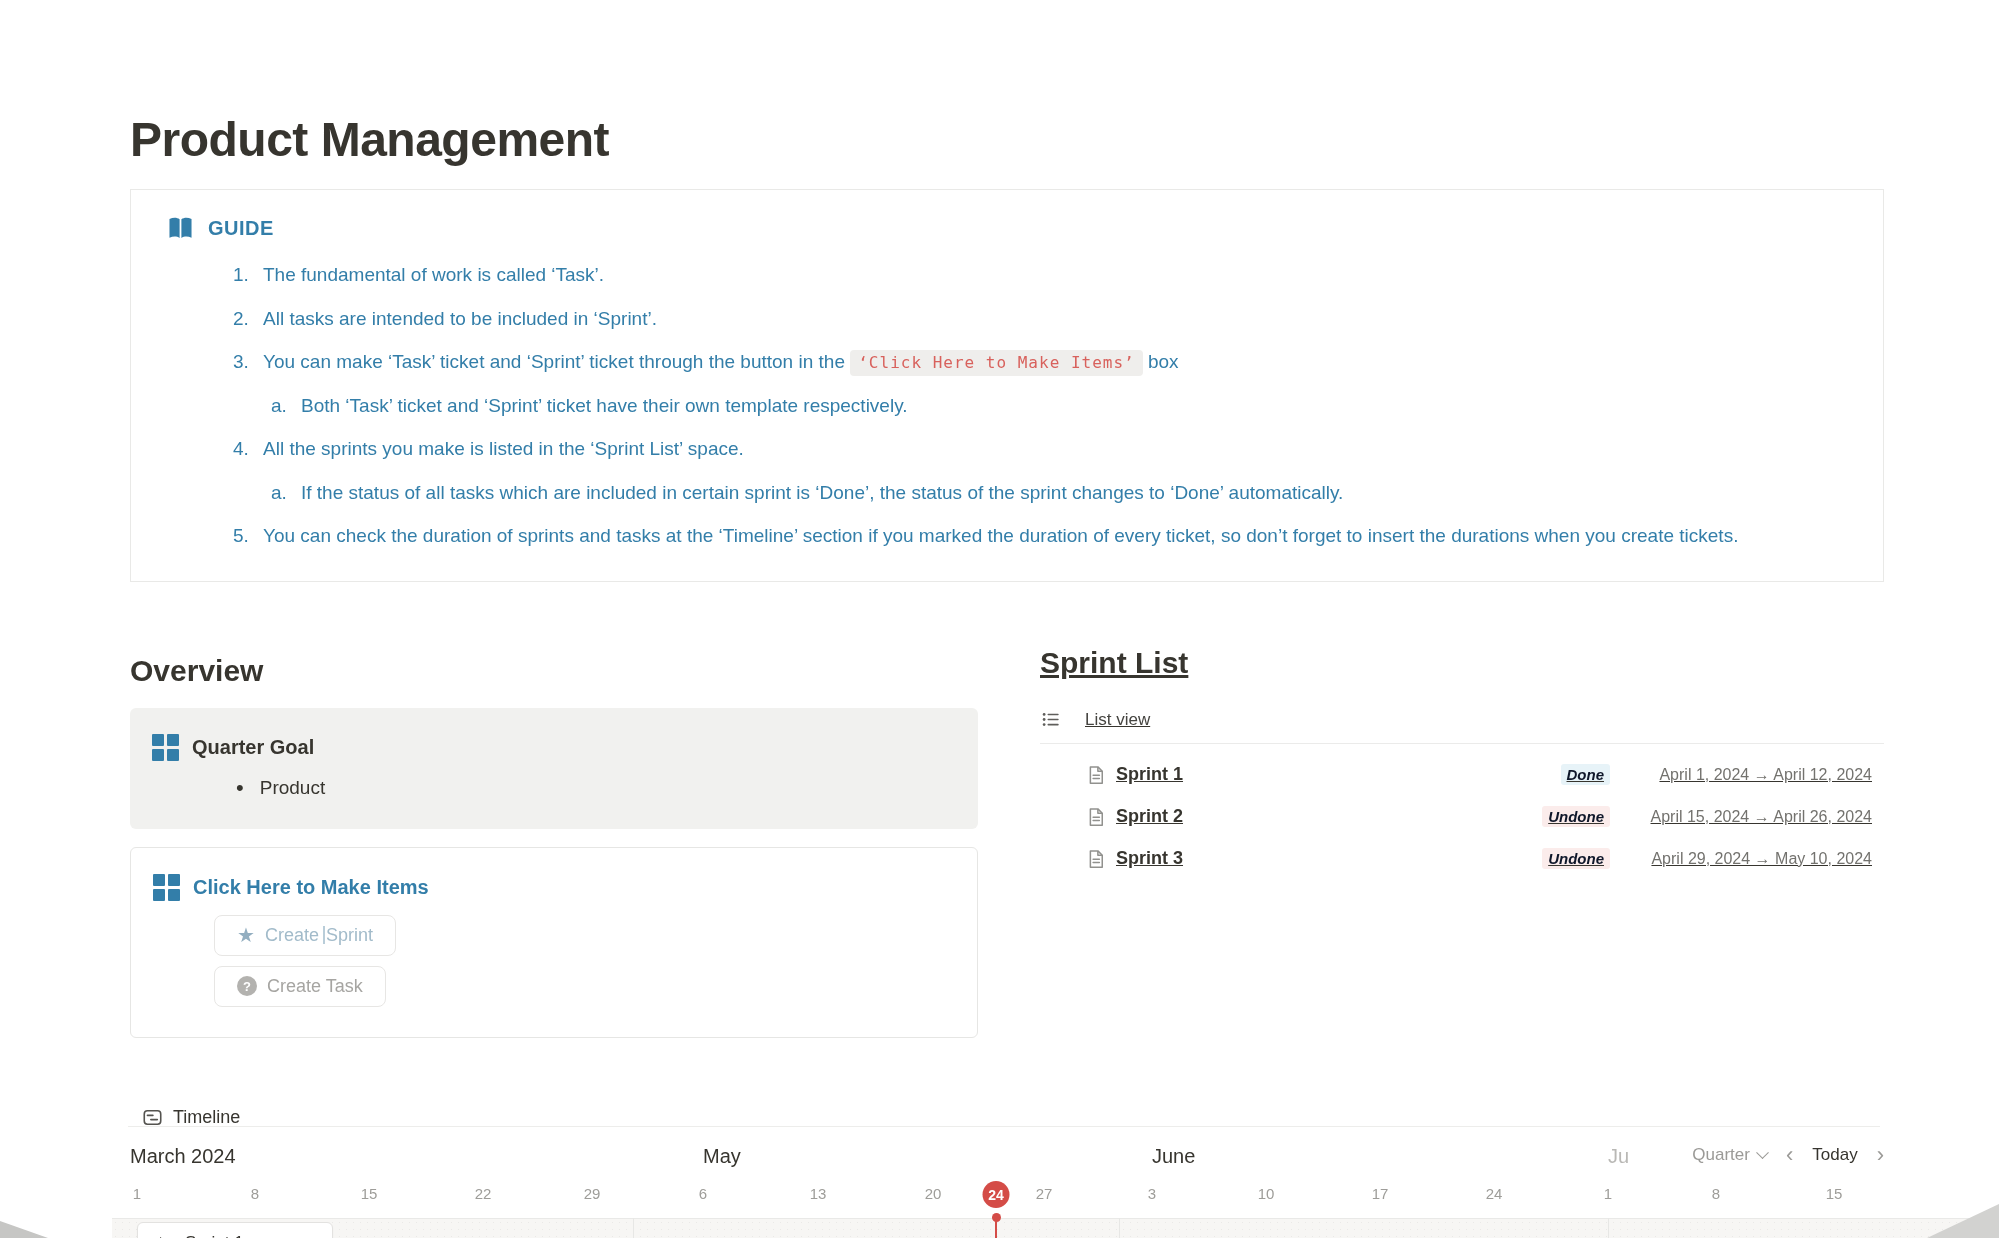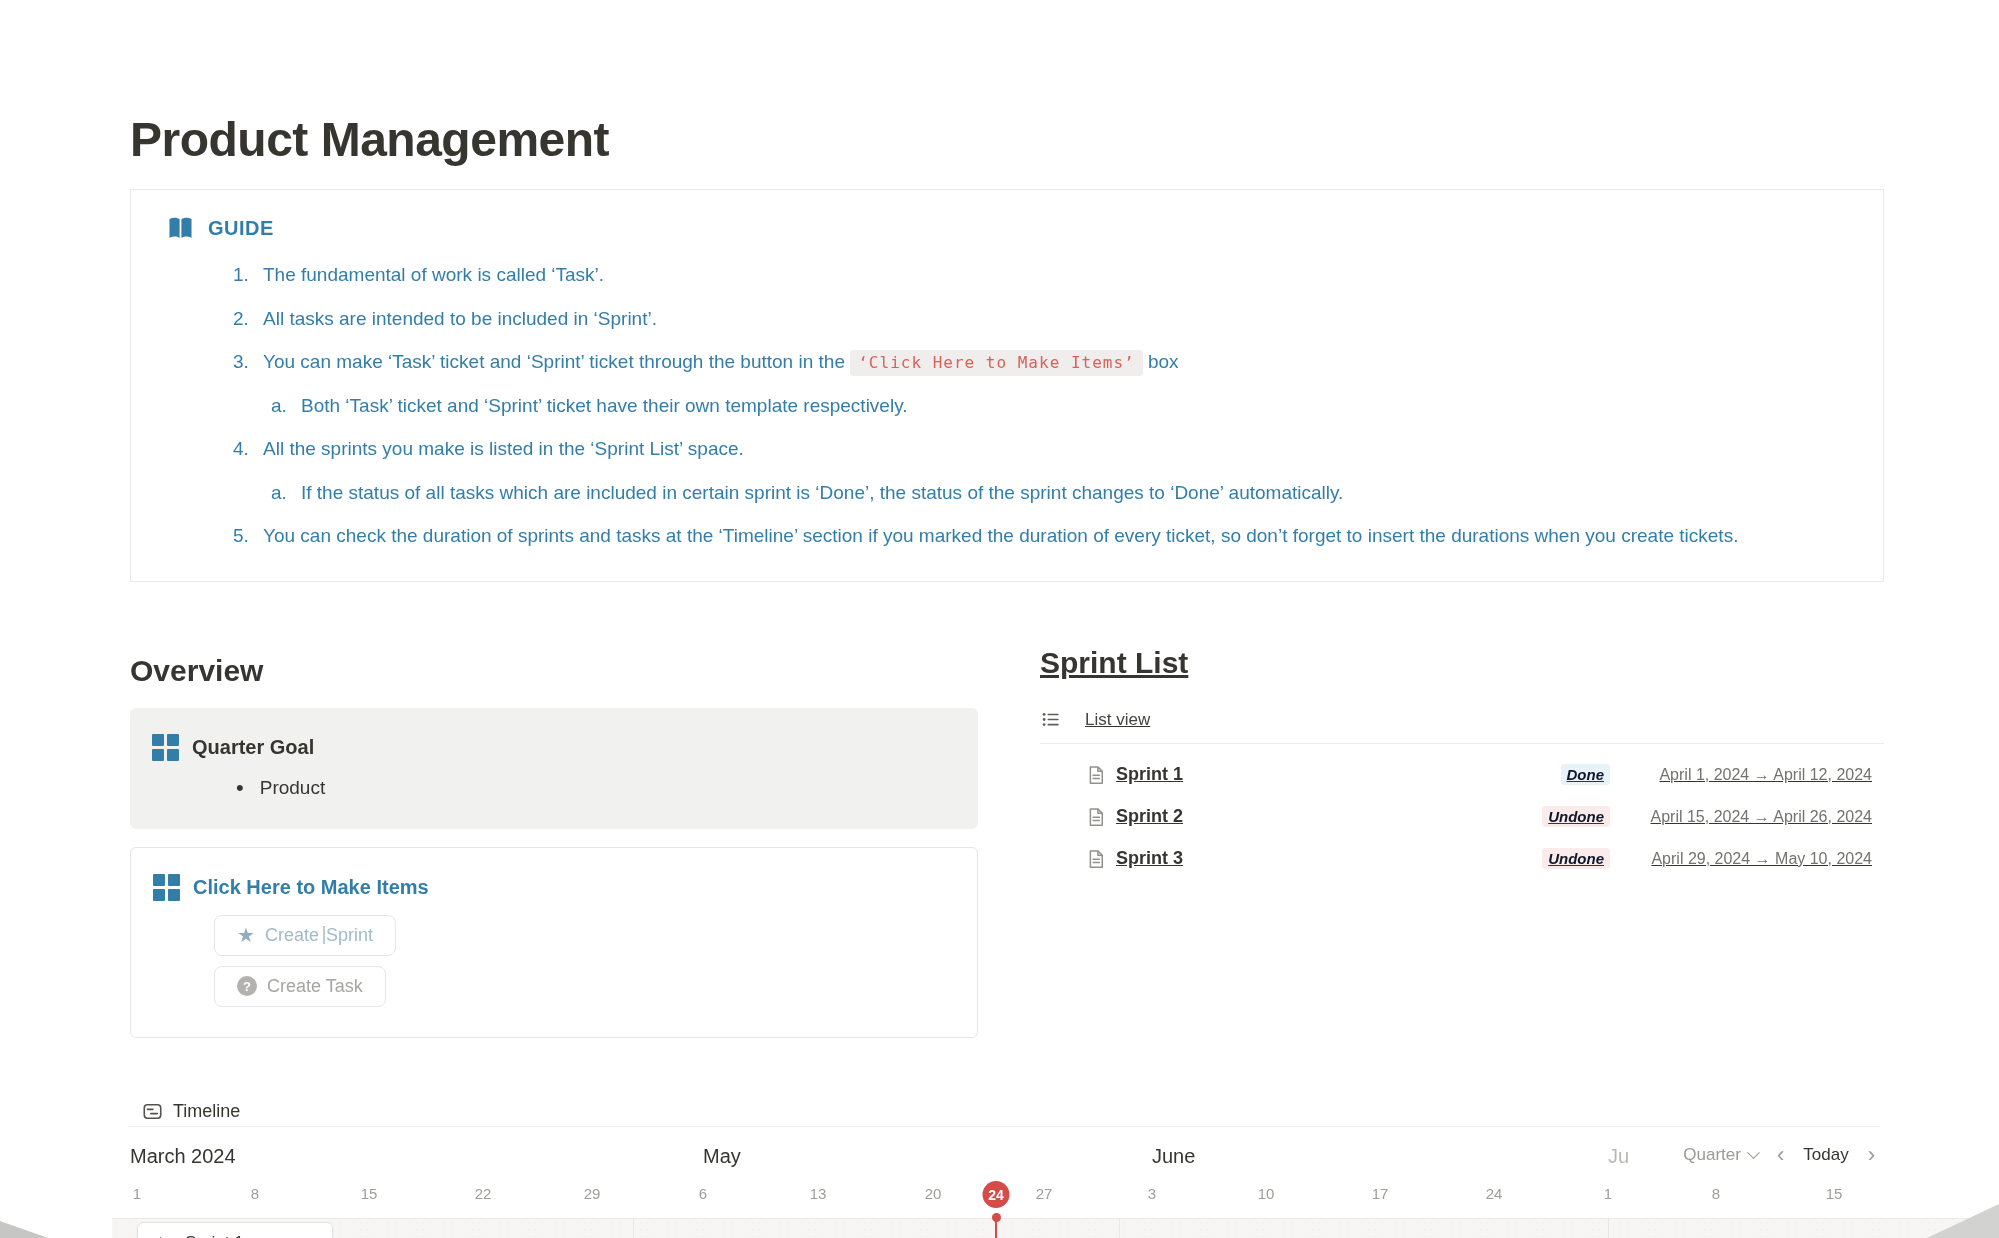--- a/index.html
+++ b/index.html
@@ -85,27 +85,27 @@
   .status-badge {
     font-size: 15px; font-weight: 700; font-style: italic; color: #0f172a;
     border-radius: 3px; padding: 2px 6px;
   }
   .status-done   { background: #E7F3F8; }
   .status-undone { background: #FBECEB; }
   .sprint-dates { width: 262px; text-align: right; font-size: 16px; color: #73726E; padding-right: 12px; white-space: nowrap; }
 
   
   .timeline-wrap { position: absolute; left: 0; right: 0; top: 1085px; height: 153px; }
-  .tl-header { position: absolute; left: 143px; top: 16px; display: flex; align-items: center; gap: 11px; }
+  .tl-header { position: absolute; left: 143px; top: 22px; display: flex; align-items: center; gap: 11px; }
   .tl-label { font-size: 18px; color: #37352F; }
   .tl-divider { position: absolute; left: 128px; right: 119px; top: 41px; height: 1px; background: #EDEDEB; }
   .tl-month { position: absolute; top: 60px; font-size: 20px; font-weight: 500; color: #37352F; white-space: nowrap; }
   .tl-month.faded { color: #B9B8B5; }
   .tl-controls {
-    position: absolute; right: 124px; top: 54px; height: 32px;
+    position: absolute; right: 115px; top: 54px; height: 32px;
     display: flex; align-items: center; gap: 19px;
     background: linear-gradient(90deg, rgba(255,255,255,0), #ffffff 34px);
     padding-left: 46px;
   }
   .scale-select { display: flex; align-items: center; gap: 8px; font-size: 17px; color: #9B9A97; cursor: pointer; }
   .chev-down { width: 8px; height: 8px; border-right: 1.6px solid #9B9A97; border-bottom: 1.6px solid #9B9A97; transform: rotate(45deg) translate(-2px,-2px); }
   .nav-arrow { font-size: 22px; color: #9B9A97; cursor: pointer; line-height: 1; }
   .today-btn { font-size: 17px; font-weight: 500; color: #37352F; cursor: pointer; }
   .tl-date { position: absolute; top: 100px; transform: translateX(-50%); font-size: 15px; color: #9E9D99; }
   .today-circle {

